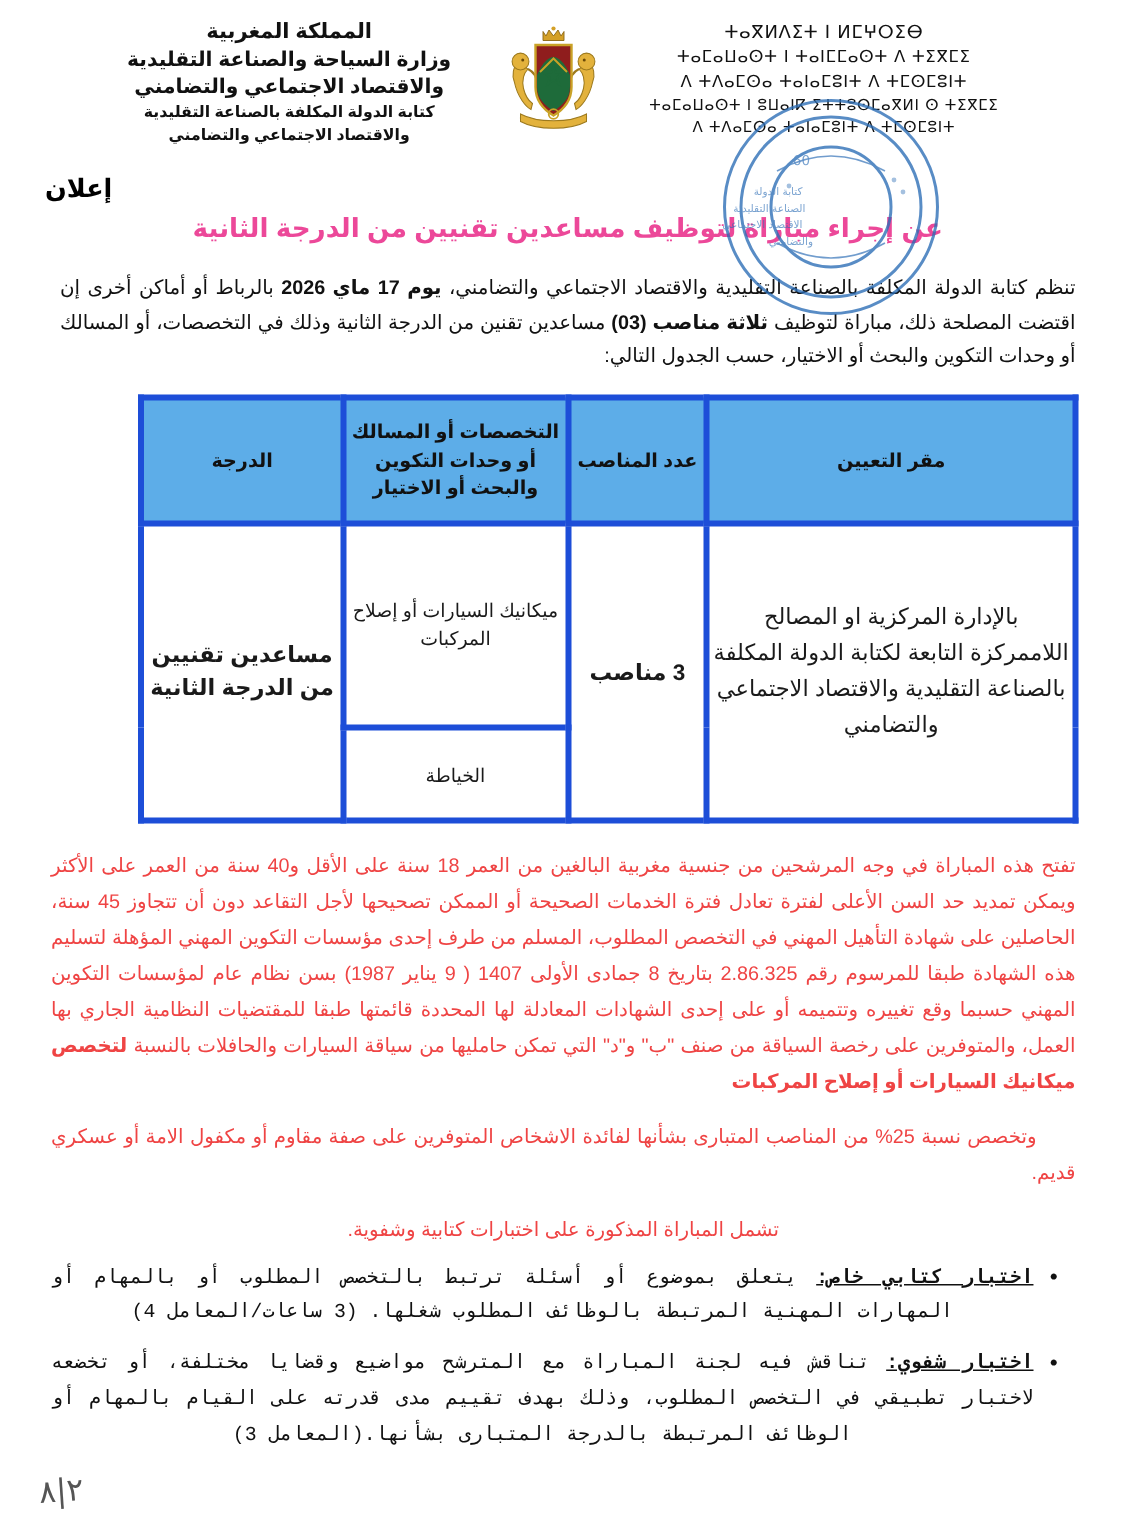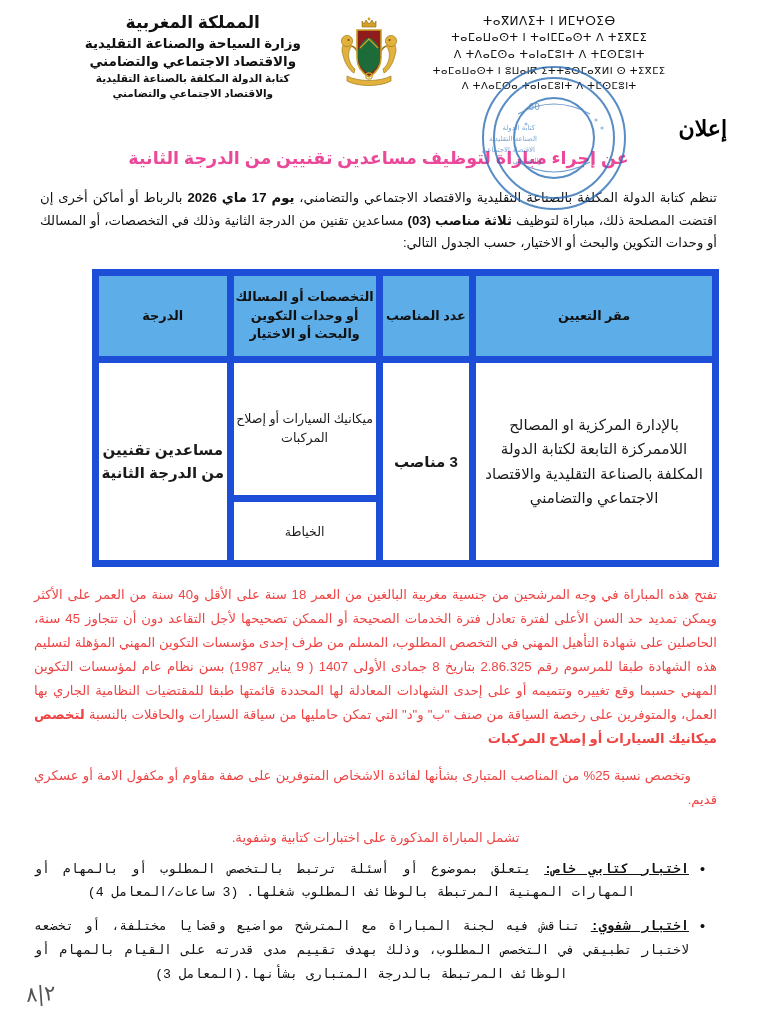--- a/index.html
+++ b/index.html
@@ -33,21 +33,21 @@
     height: 100px;
     padding: 4px 28px 0 18px;
     box-sizing: border-box;
   }
   .lh-block {
     width: 290px;
     text-align: center;
     line-height: 1.28;
   }
   .lh-ar-1 {
-    font-size: 17px;
+    font-size: 14px;
     font-weight: bold;
     letter-spacing: 0.4px;
     color: #111;
     margin-bottom: 1px;
   }
   .lh-ar-2 {
     font-size: 13.5px;
     font-weight: bold;
     color: #111;
     letter-spacing: 0.8px;
@@ -96,26 +96,25 @@
     top: 62px;
     width: 152px;
     height: 152px;
     pointer-events: none;
     z-index: 5;
     opacity: 0.78;
   }
 
   
   .title-main {
-    text-align: right;
-    font-size: 22px;
+    text-align: left;
+    font-size: 17px;
     font-weight: bold;
     margin-top: 8px;
     color: #000;
-    font-family: Liberation Serif, serif;
   }
   .title-sub {
     text-align: center;
     font-size: 17.5px;
     font-weight: bold;
     margin-top: 6px;
     color: #ec4899;
   }
 
   
@@ -135,21 +134,21 @@
     margin: 14px 8px 0 62px;
   }
   table.main-table {
     width: 100%;
     border-collapse: collapse;
     table-layout: fixed;
     font-size: 12.6px;
   }
   table.main-table th,
   table.main-table td {
-    border: 7px solid #1d4ed8;
+    border: 4px solid #1d4ed8;
     vertical-align: middle;
     text-align: center;
     padding: 6px 1px;
   }
   table.main-table thead th {
     background: #5DADE8;
     font-weight: bold;
     color: #111;
     height: 68px;
     font-size: 12.8px;

